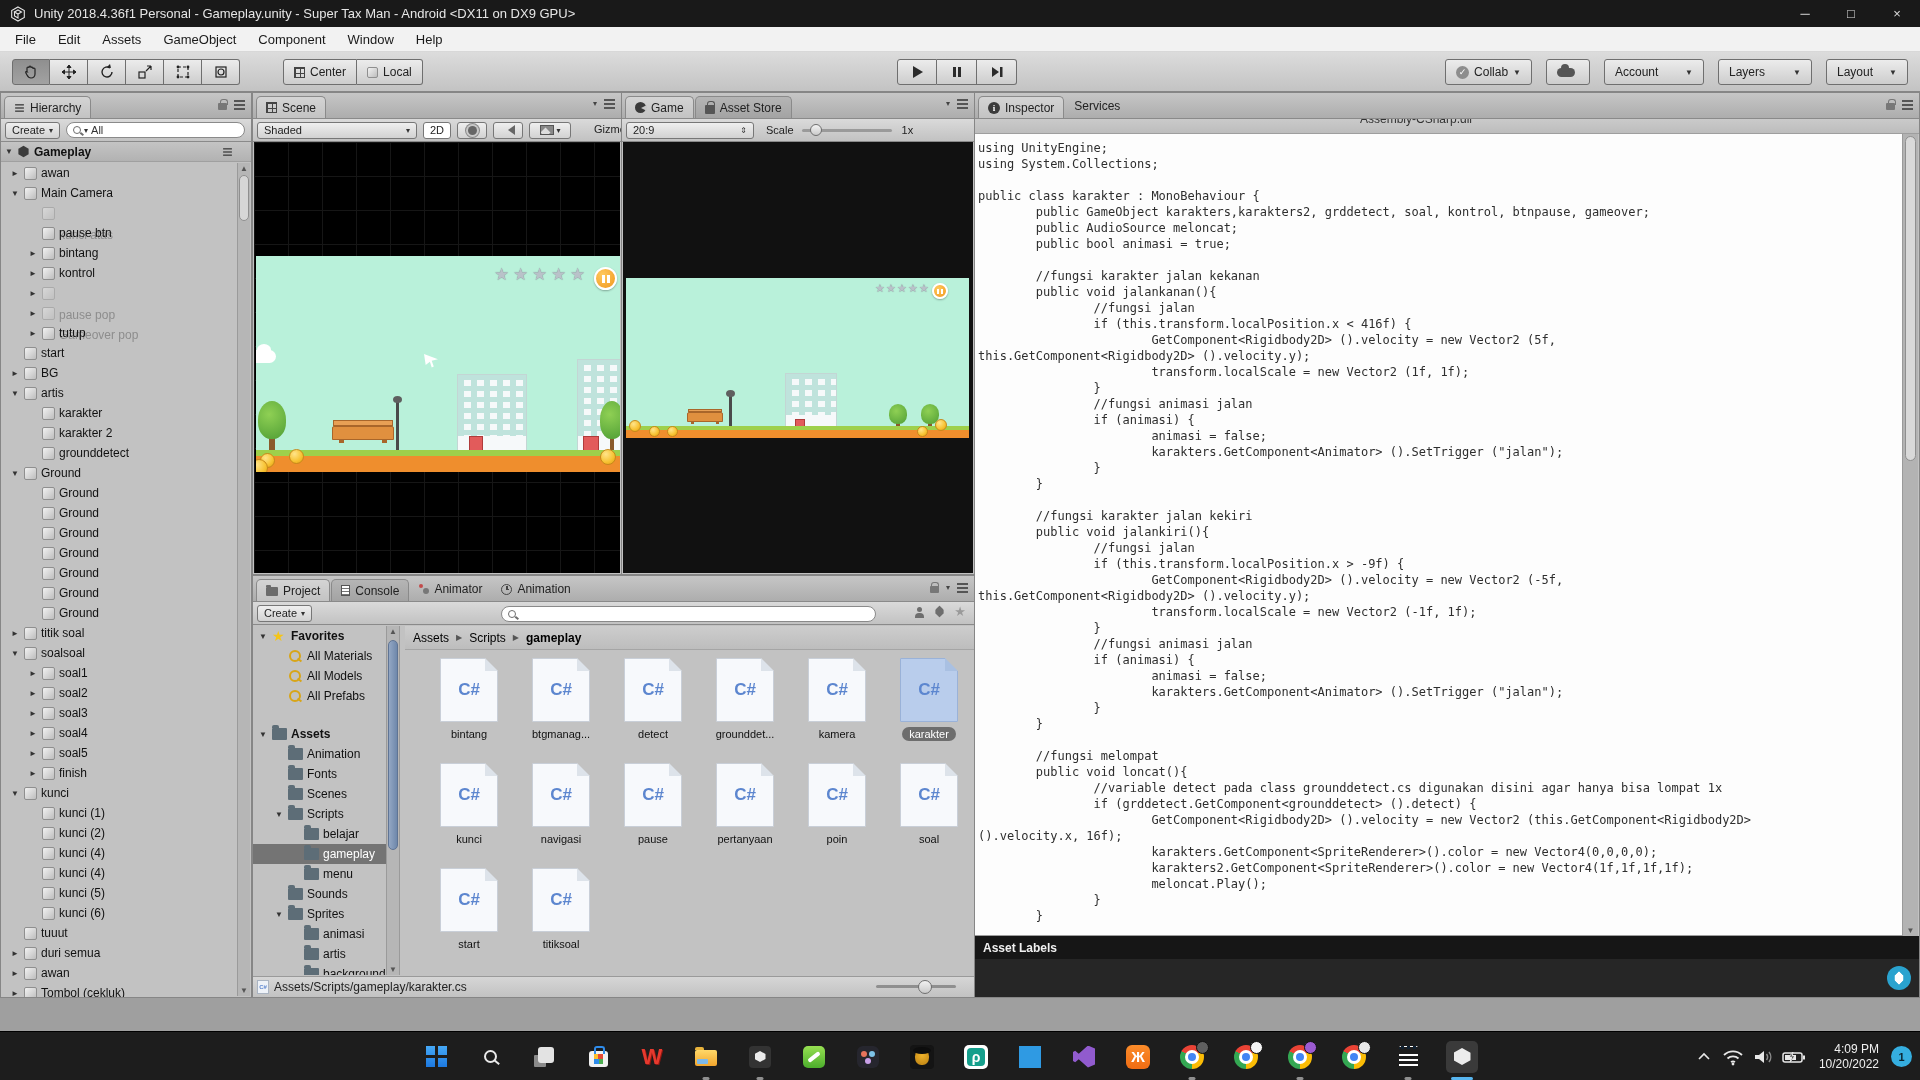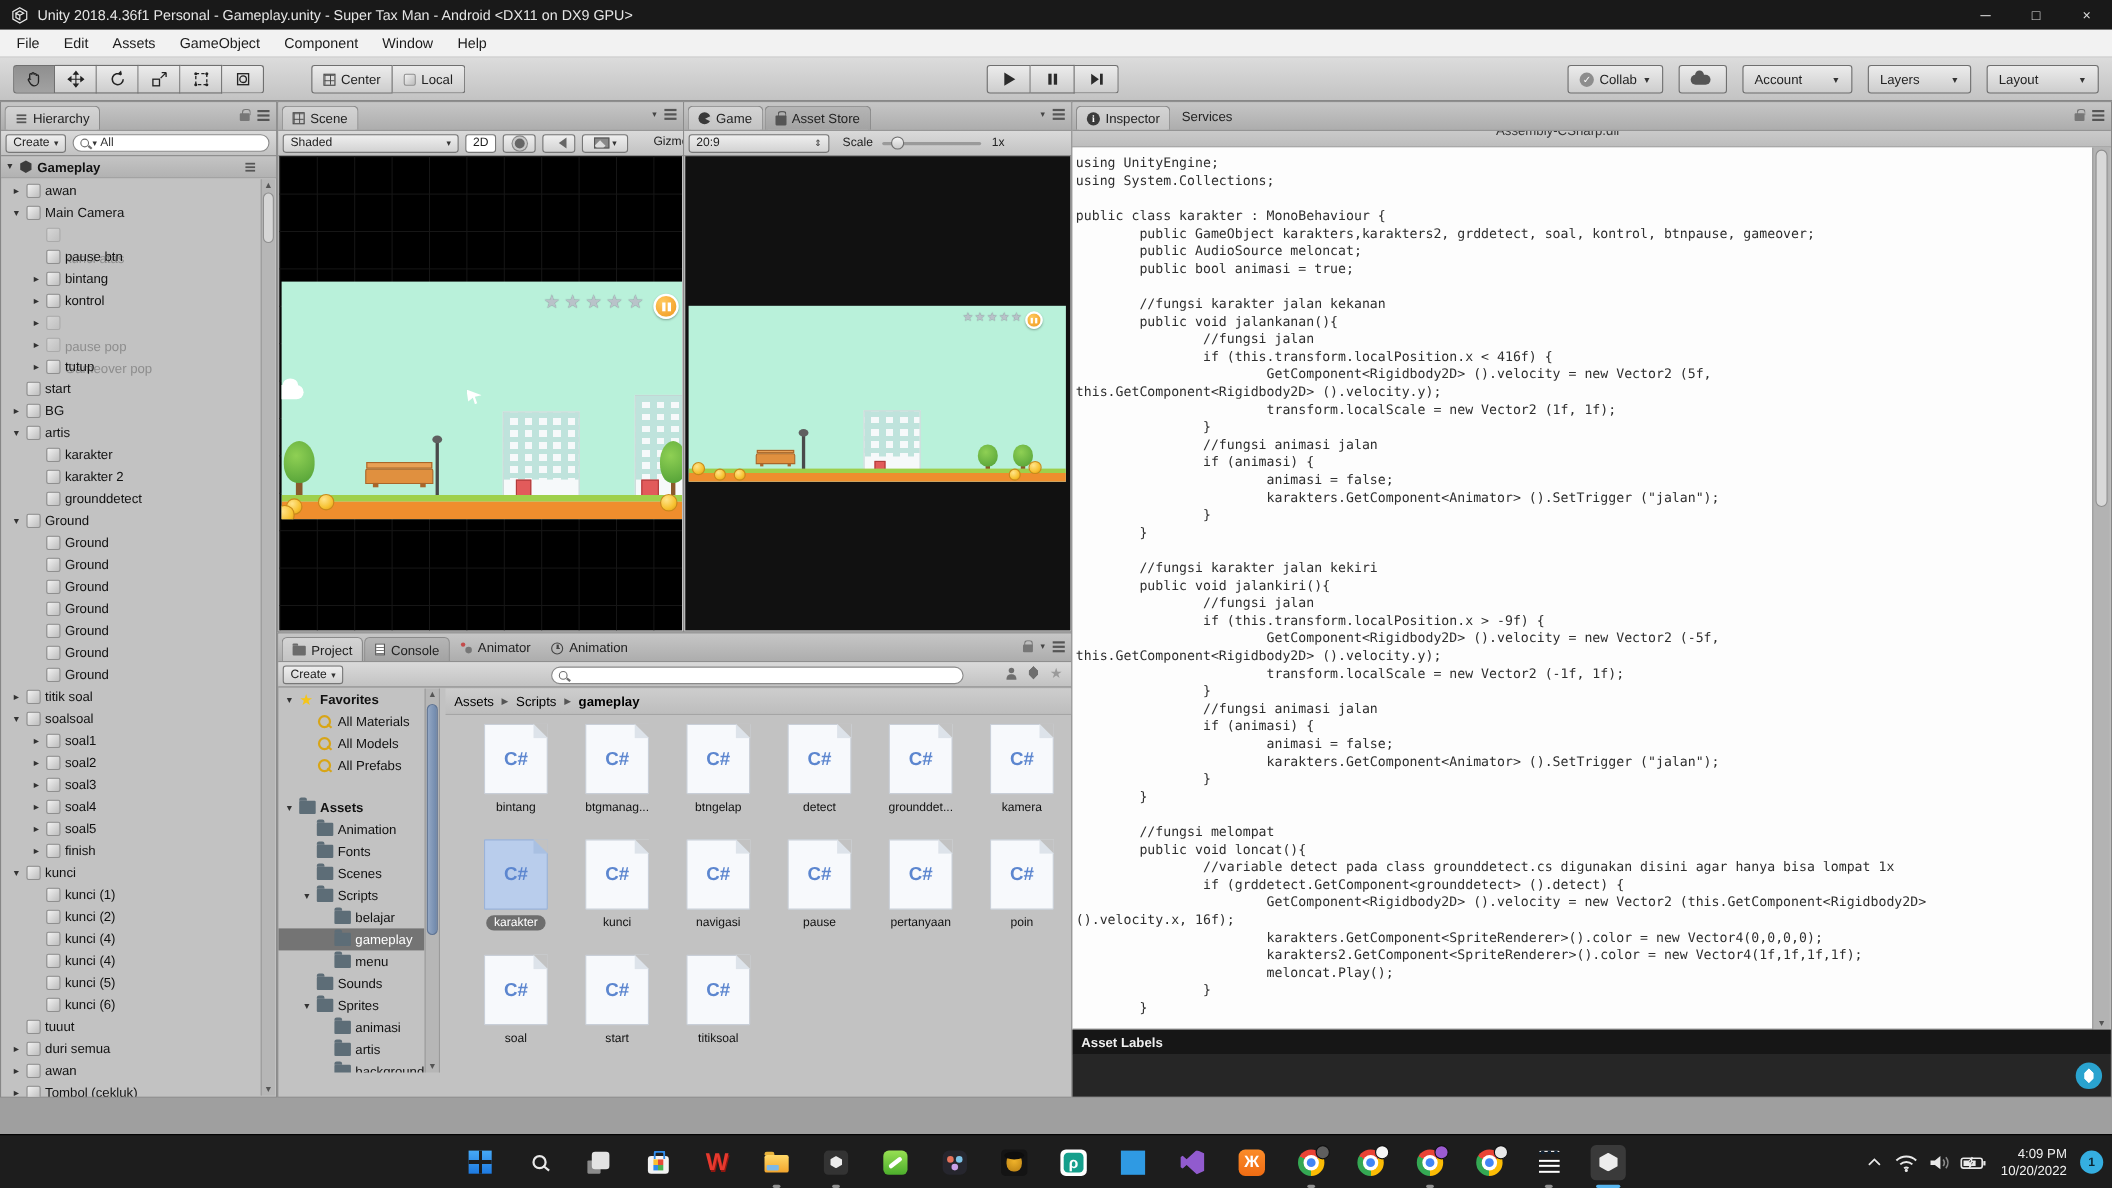--- a/index.html
+++ b/index.html
@@ -374,21 +374,21 @@
         <span class="cloud-shape"></span>
       </div>
       <div class="pill-btn" style="border-radius:3px;border-left:1px solid #6f6f6f;width:100px;justify-content:space-between;">
         <span>Account</span>
         <span class="drop-caret">▼</span>
       </div>
       <div class="pill-btn" style="border-radius:3px;border-left:1px solid #6f6f6f;width:94px;justify-content:space-between;">
         <span>Layers</span>
         <span class="drop-caret">▼</span>
       </div>
-      <div class="pill-btn" style="border-radius:3px;border-left:1px solid #6f6f6f;width:102px;justify-content:space-between;">
+      <div class="pill-btn" style="border-radius:3px;border-left:1px solid #6f6f6f;width:82px;justify-content:space-between;">
         <span>Layout</span>
         <span class="drop-caret">▼</span>
       </div>
     </div>
   </div>
 
   <div class="panel" id="hierarchy">
     <div class="tabbar">
       <div class="tab active">
         <span class="menu-ico" style="transform:scale(.8);"></span>
@@ -908,71 +908,72 @@
     <div class="ftile">
           <div class="fico"></div>
           <div class="flab">bintang</div>
         </div>
         <div class="ftile">
           <div class="fico"></div>
           <div class="flab">btgmanag...</div>
         </div>
         <div class="ftile">
           <div class="fico"></div>
-          <div class="flab">btngelap</div>
+          <div class="flab">detect</div>
         </div>
         <div class="ftile">
           <div class="fico"></div>
-          <div class="flab">detect</div>
+          <div class="flab">grounddet...</div>
         </div>
         <div class="ftile">
           <div class="fico"></div>
-          <div class="flab">grounddet...</div>
+          <div class="flab">kamera</div>
+        </div>
+        <div class="ftile selected">
+          <div class="fico"></div>
+          <div class="flab">karakter</div>
         </div>
         <div class="ftile">
           <div class="fico"></div>
-          <div class="flab">kamera</div>
-        </div>
-        <div class="ftile selected">
-          <div class="fico"></div>
-          <div class="flab">karakter</div>
+          <div class="flab">kunci</div>
         </div>
         <div class="ftile">
           <div class="fico"></div>
-          <div class="flab">kunci</div>
+          <div class="flab">navigasi</div>
         </div>
         <div class="ftile">
           <div class="fico"></div>
-          <div class="flab">navigasi</div>
+          <div class="flab">pause</div>
         </div>
         <div class="ftile">
           <div class="fico"></div>
-          <div class="flab">pause</div>
+          <div class="flab">pertanyaan</div>
         </div>
         <div class="ftile">
           <div class="fico"></div>
-          <div class="flab">pertanyaan</div>
+          <div class="flab">poin</div>
         </div>
         <div class="ftile">
           <div class="fico"></div>
-          <div class="flab">poin</div>
+          <div class="flab">soal</div>
         </div>
         <div class="ftile">
           <div class="fico"></div>
-          <div class="flab">soal</div>
+          <div class="flab">start</div>
         </div>
         <div class="ftile">
           <div class="fico"></div>
-          <div class="flab">start</div>
-        </div>
-        <div class="ftile">
-          <div class="fico"></div>
           <div class="flab">titiksoal</div>
         </div>
       </div>
+    <div class="pathbar">
+      <span class="cs-mini">C#</span>
+      <span>Assets/Scripts/gameplay/karakter.cs</span>
+      <div class="zoom-slider"></div>
+    </div>
   </div>
 
   <div class="panel" id="inspector">
     <div class="tabbar">
       <div class="tab active">
         <span class="info-ico">i</span>
         <span>Inspector</span>
       </div>
       <div class="tab" style="background:none;border:none;height:24px;">
         <span>Services</span>

